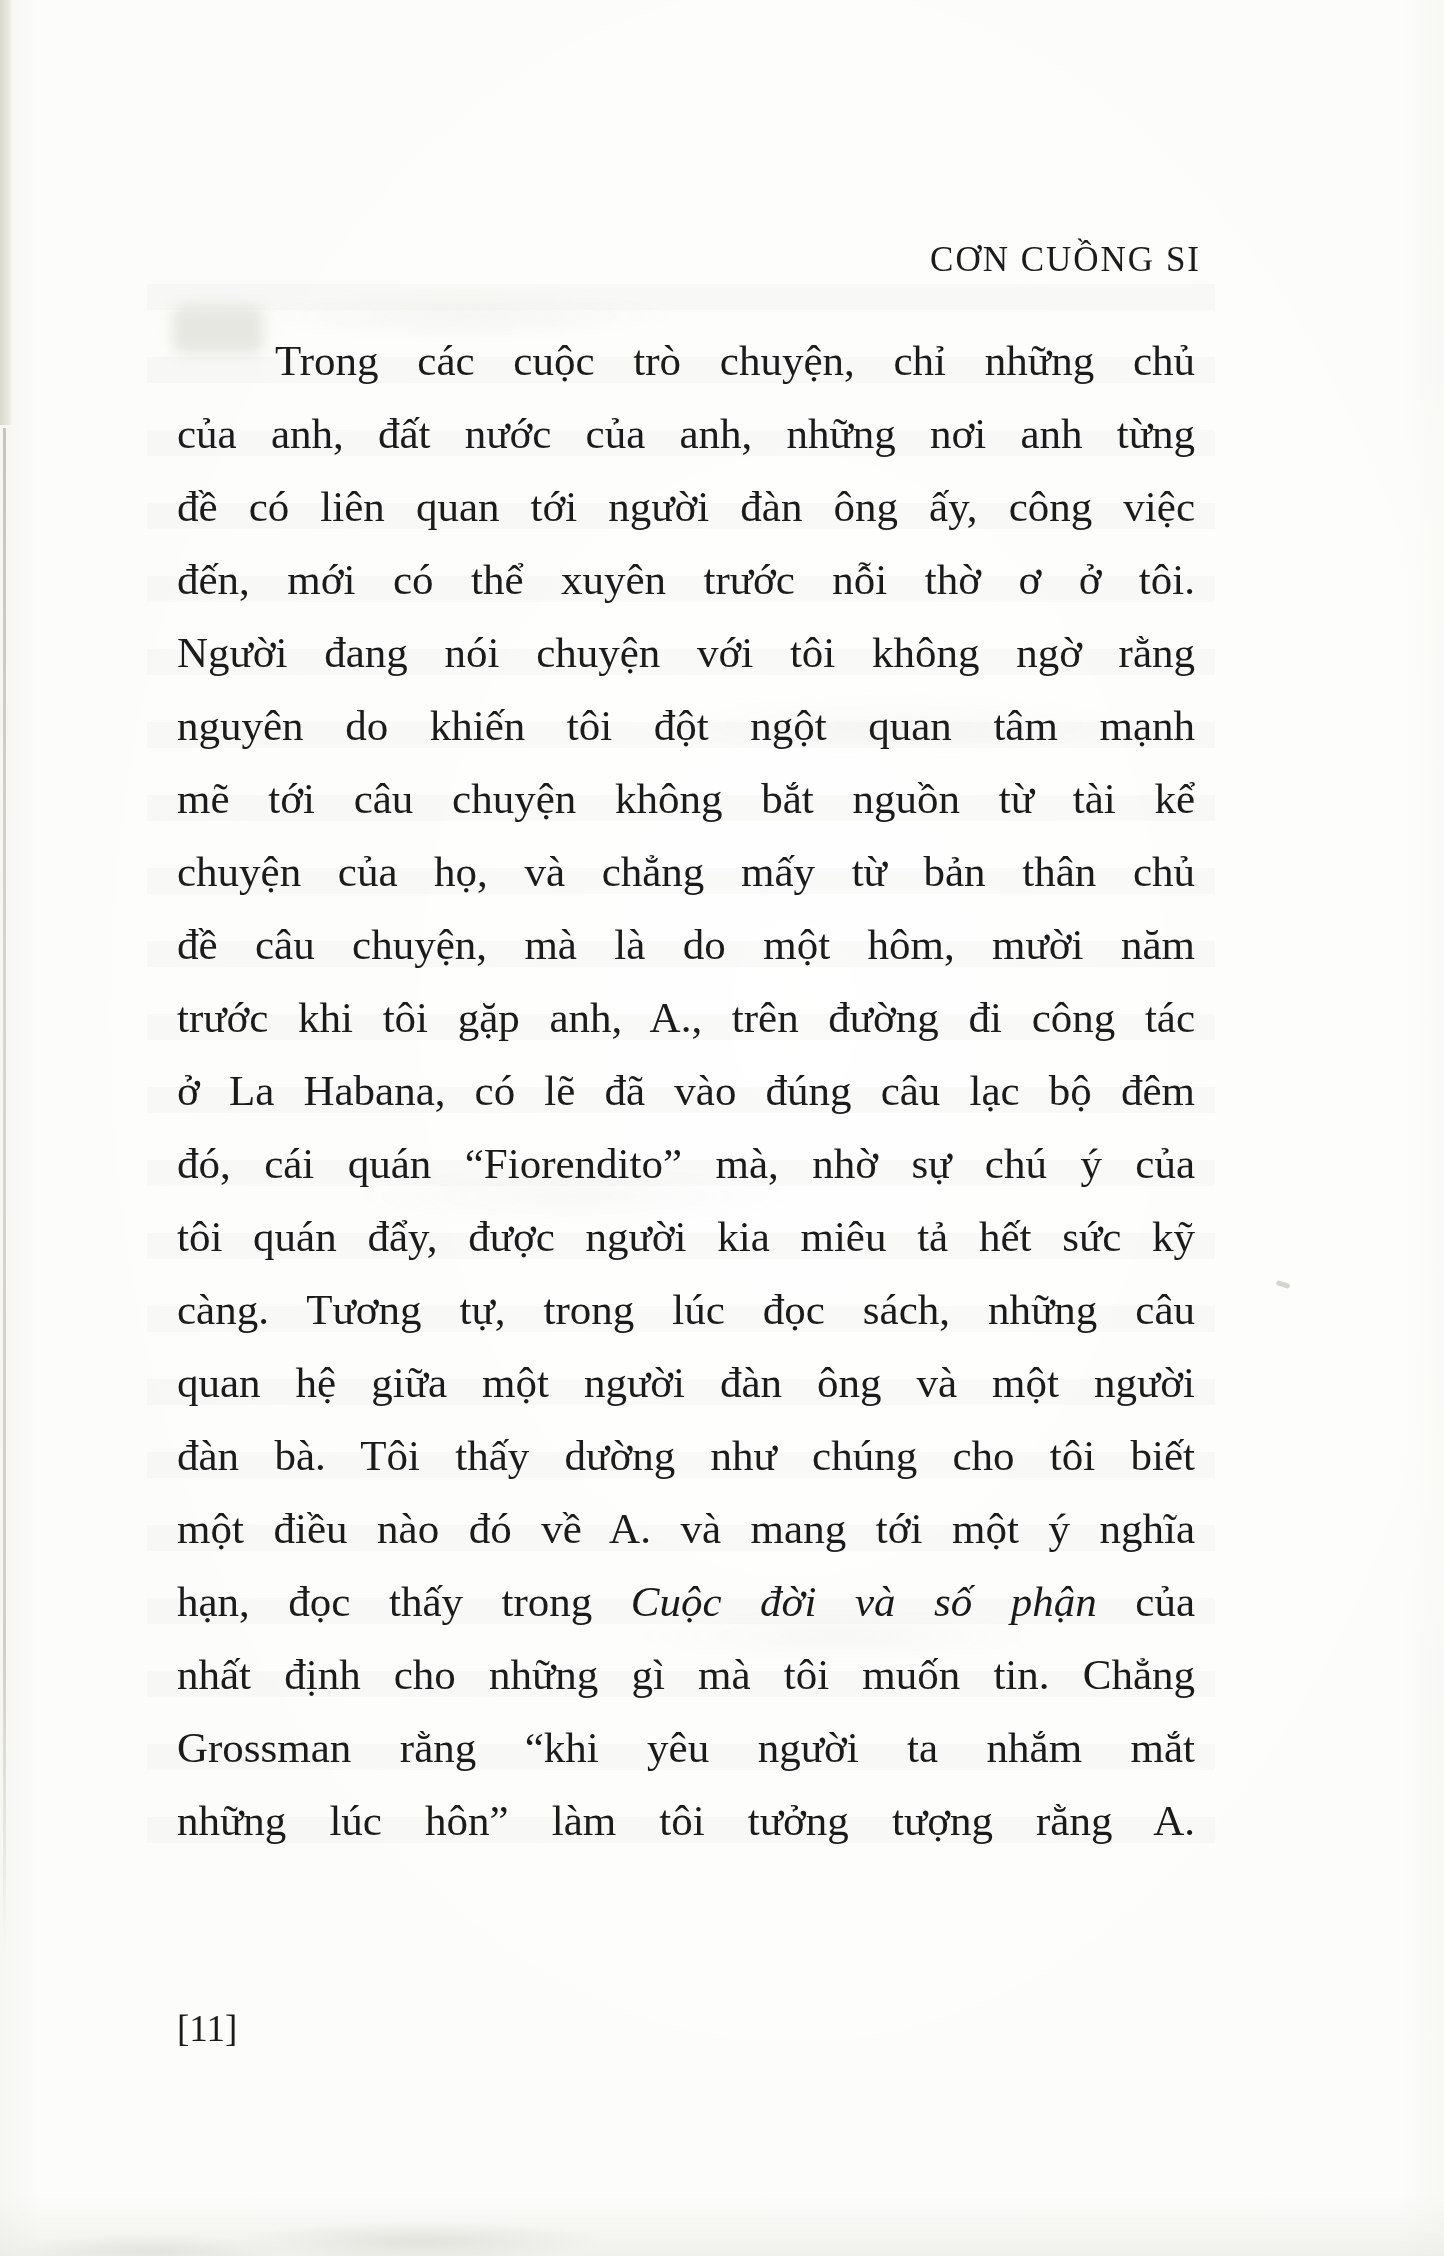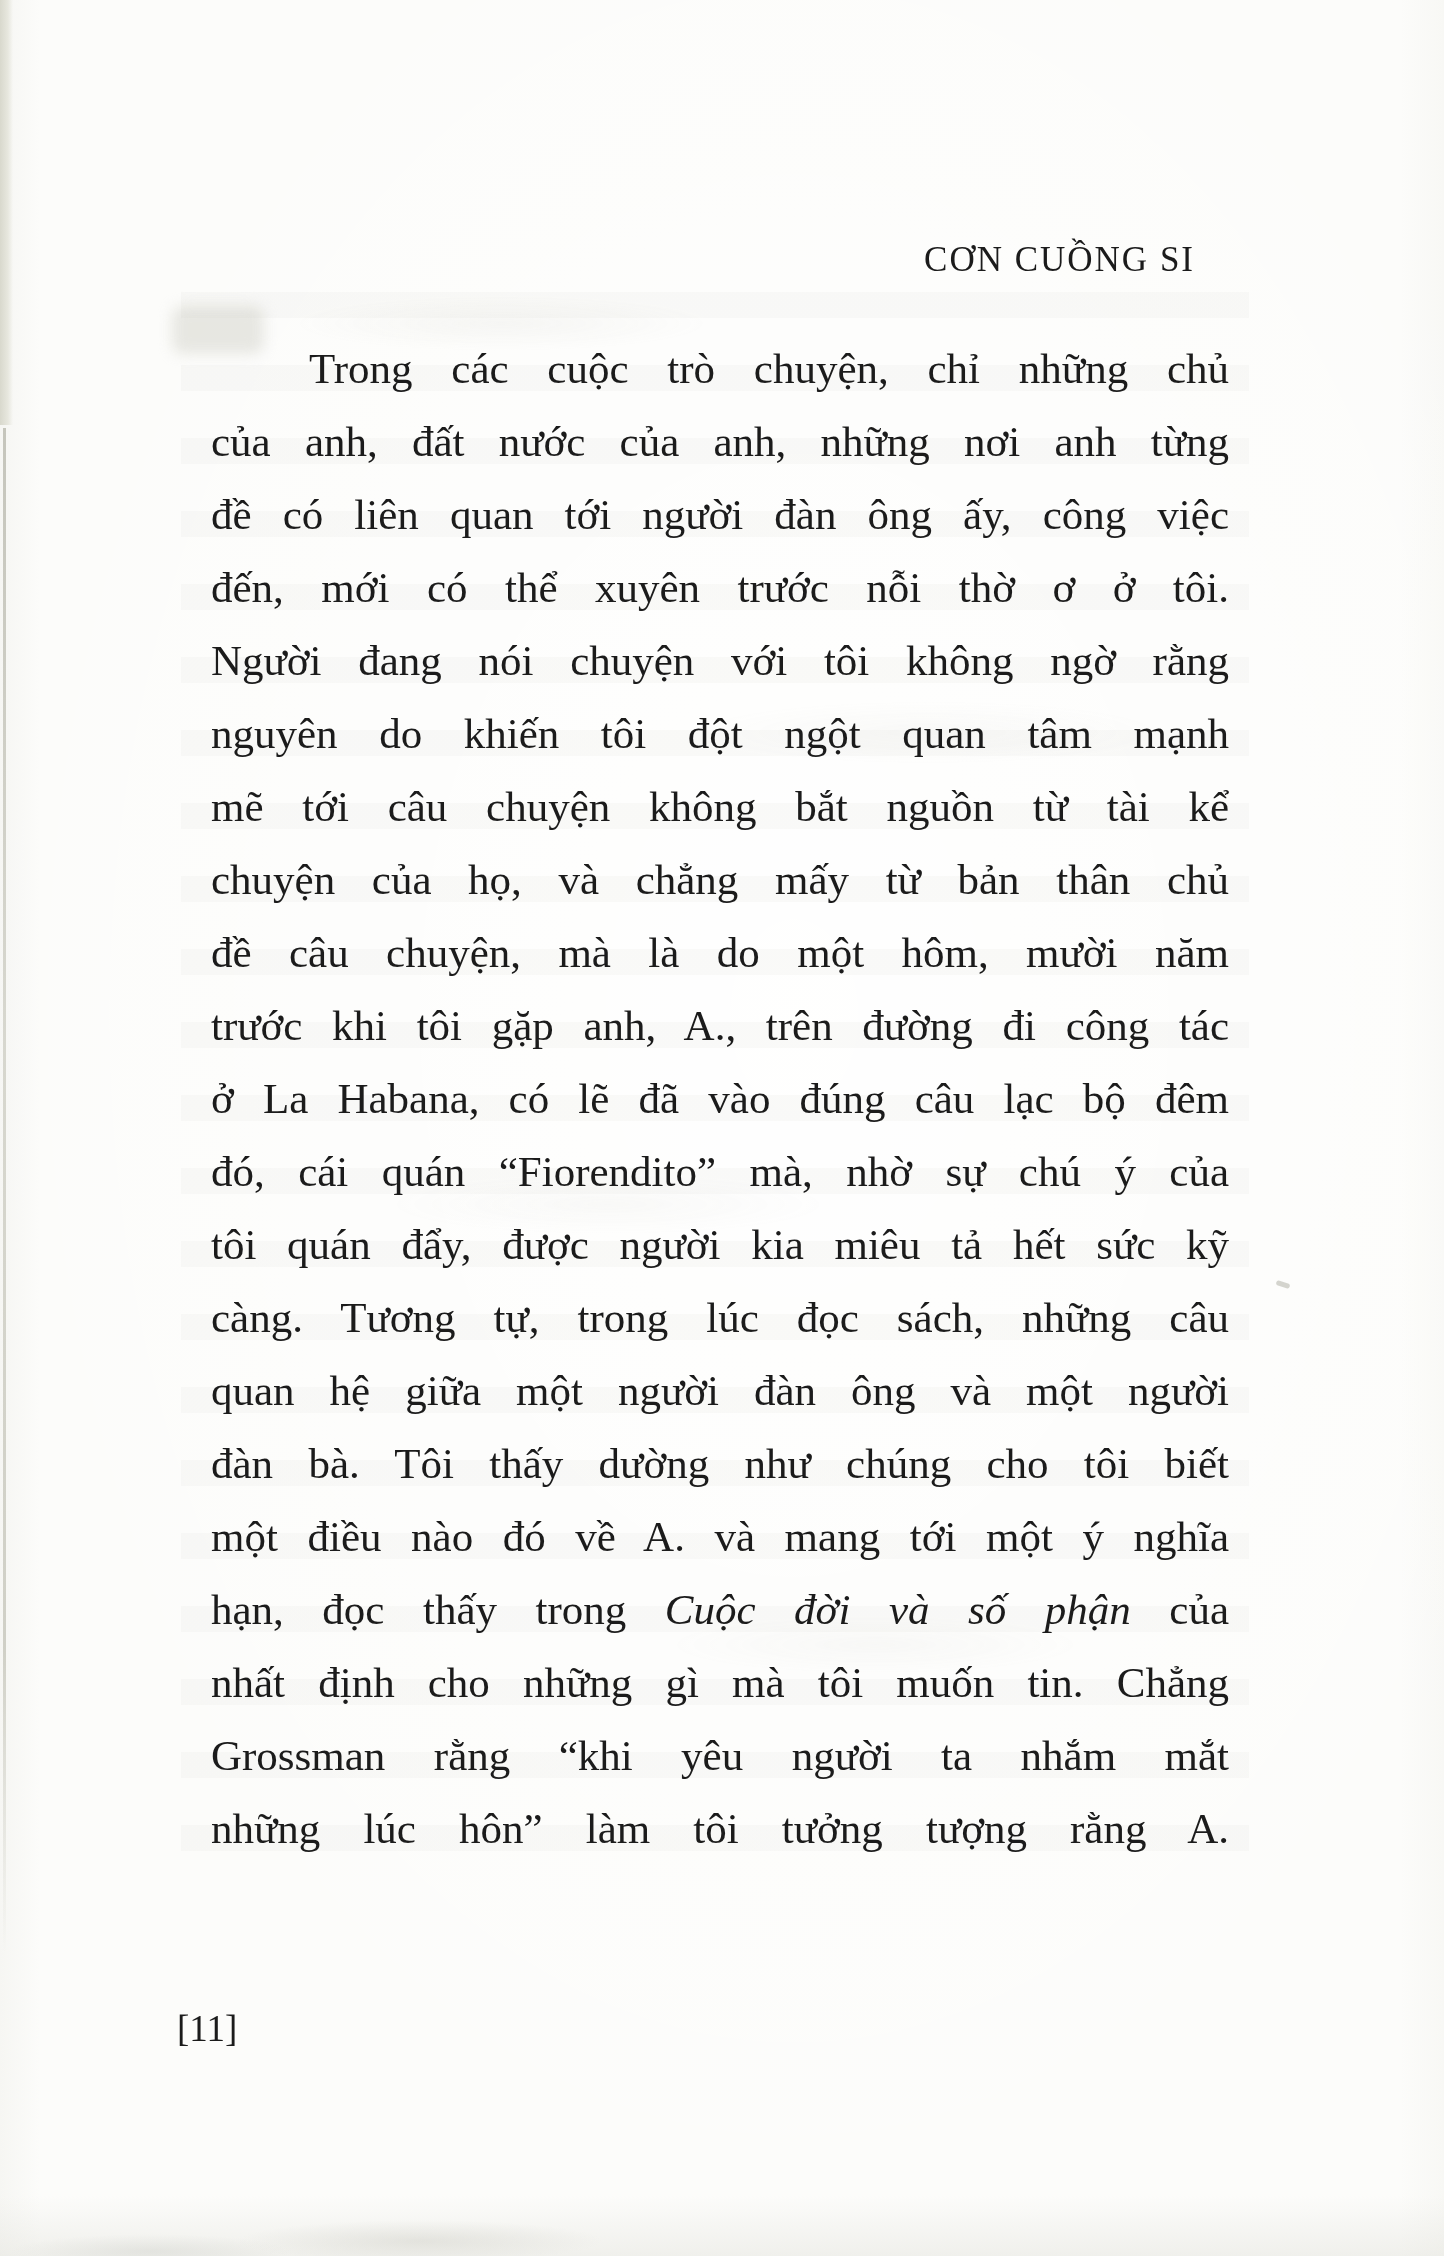--- a/index.html
+++ b/index.html
@@ -41,28 +41,28 @@
   .bottom-band{
     position:absolute;left:0;bottom:0;width:100%;height:60px;
     background:
       radial-gradient(ellipse 260px 30px at 420px 45px, rgba(190,190,180,.30), rgba(190,190,180,0) 70%),
       radial-gradient(ellipse 200px 24px at 150px 55px, rgba(185,188,182,.25), rgba(185,188,182,0) 70%),
       linear-gradient(to bottom, rgba(230,230,224,0), rgba(228,228,222,.5));
   }
 
   
   .running-header{
-    position:absolute;left:177px;top:234px;width:1018px;
+    position:absolute;left:183px;top:234px;width:1018px;
     text-align:right;
     font-size:35px;line-height:52px;
     letter-spacing:2px;
   }
 
   
-  .text-block{position:absolute;left:177px;top:332px;width:1018px;margin-left:34px;}
+  .text-block{position:absolute;left:177px;top:324px;width:1018px;}
   .text-block::before{ 
     content:"";position:absolute;left:-30px;top:-40px;right:-20px;bottom:0;
     background:
       repeating-linear-gradient(to bottom, rgba(168,168,156,.10) 0 26px, rgba(168,168,156,0) 26px 73px),
       radial-gradient(ellipse 300px 40px at 30% 2%,  rgba(160,160,150,.14), rgba(160,160,150,0) 70%),
       radial-gradient(ellipse 340px 46px at 70% 28%, rgba(160,160,150,.10), rgba(160,160,150,0) 70%),
       radial-gradient(ellipse 320px 44px at 40% 58%, rgba(160,160,150,.10), rgba(160,160,150,0) 70%),
       radial-gradient(ellipse 300px 42px at 65% 86%, rgba(160,160,150,.10), rgba(160,160,150,0) 70%);
     opacity:.55;pointer-events:none;
   }

